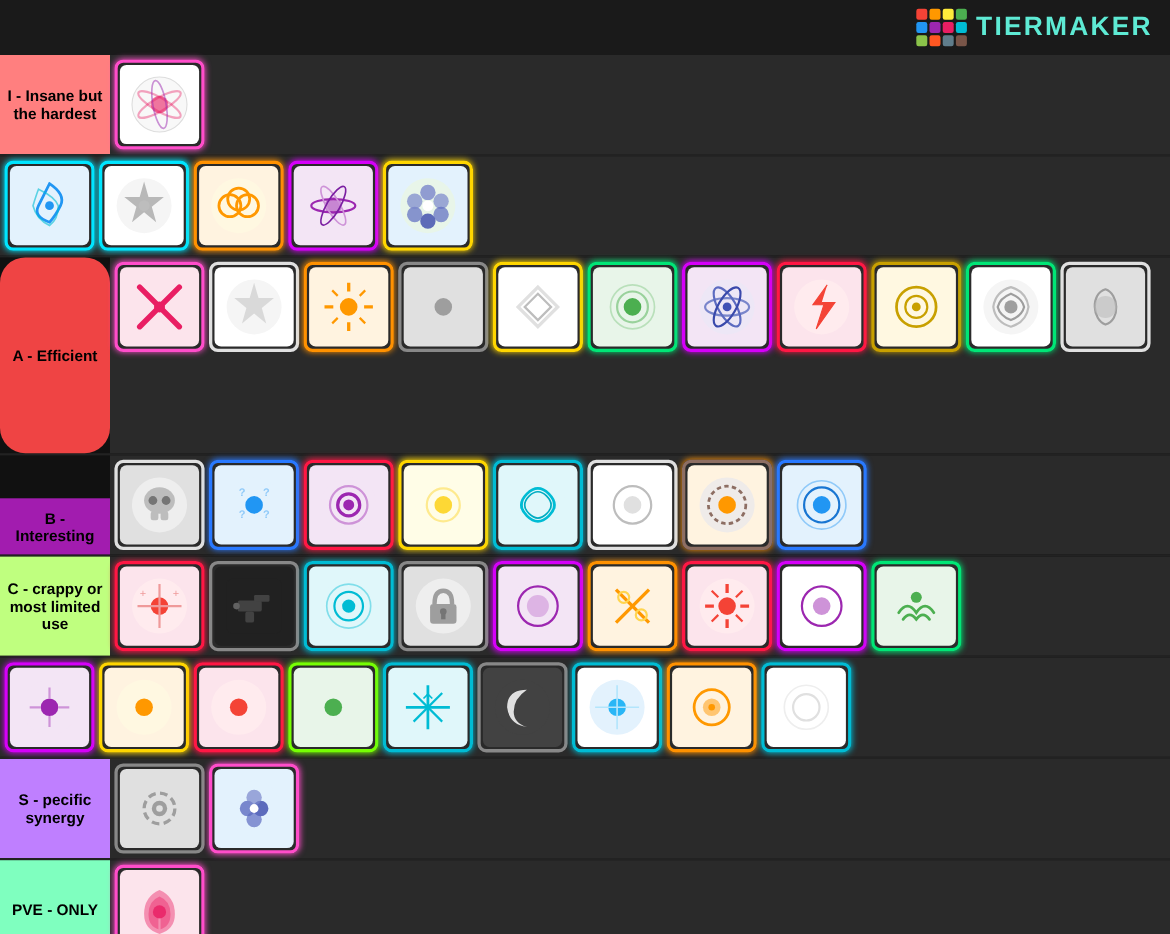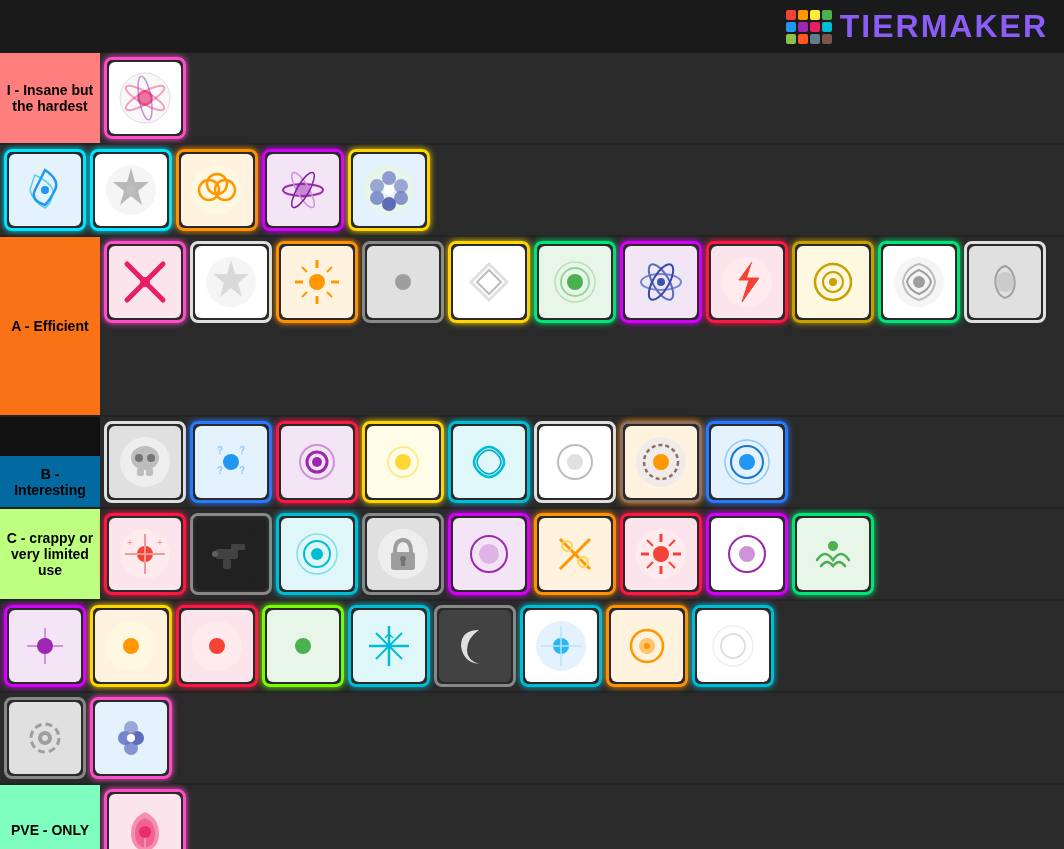--- a/index.html
+++ b/index.html
@@ -22,23 +22,23 @@
       gap: 8px;
     }
     .logo-grid {
       display: grid;
       grid-template-columns: repeat(4, 10px);
       grid-template-rows: repeat(3, 10px);
       gap: 2px;
     }
     .logo-cell { border-radius: 2px; }
     .tiermaker-text {
-      font-size: 32px;
+      font-size: 24px;
       font-weight: bold;
-      color: #8b5cf6;
+      color: #5eead4;
       letter-spacing: 2px;
       text-transform: uppercase;
     }
     .tier-row {
       display: flex;
       border-bottom: 2px solid #222;
       min-height: 90px;
     }
     .tier-label {
       min-width: 100px;
@@ -80,22 +80,22 @@
       border-radius: 6px;
       display: flex;
       align-items: center;
       justify-content: center;
       background: white;
       position: relative;
     }
     
     .tier-I { background: #ff7f7f; }
     .tier-S { background: #ffbf7f; }
-    .tier-A { background: #f97316; }
-    .tier-B { background: #0369a1; margin-top: 39px; }
+    .tier-A { background: #ef4444; border-radius: 23px; }
+    .tier-B { background: #a21caf; margin-top: 39px; }
     .tier-C { background: #bfff7f; }
     .tier-D { background: #7fff7f; }
     .tier-Spec { background: #bf7fff; }
     .tier-PVE { background: #7fffbf; }
 
     
     .border-pink { border: 3px solid #ff4dca; box-shadow: 0 0 6px #ff4dca; }
     .border-cyan { border: 3px solid #00e5ff; box-shadow: 0 0 6px #00e5ff; }
     .border-green { border: 3px solid #00e676; box-shadow: 0 0 6px #00e676; }
     .border-orange { border: 3px solid #ff9100; box-shadow: 0 0 6px #ff9100; }
@@ -446,21 +446,21 @@
               <circle cx="30" cy="30" r="8" fill="#2196f3"></circle>
               <circle cx="30" cy="30" r="16" fill="none" stroke="#1976d2" stroke-width="2"></circle>
               <circle cx="30" cy="30" r="22" fill="none" stroke="#90caf9" stroke-width="1.5"></circle>
             </svg>
           </div>
         </div>
       </div>
     </div>
 
     <div class="tier-row">
-      <div class="tier-label tier-C">C - crappy or very limited use</div>
+      <div class="tier-label tier-C">C - crappy or most limited use</div>
       <div class="tier-items">
 
         <div class="item-card border-red">
           <div class="item-inner bg-light-pink">
             <svg class="card-svg" viewBox="0 0 60 60">
               <circle cx="30" cy="30" r="25" fill="#ffebee"></circle>
               <circle cx="30" cy="30" r="8" fill="#f44336"></circle>
               <line x1="10" y1="30" x2="50" y2="30" stroke="#ef9a9a" stroke-width="2"></line>
               <line x1="30" y1="10" x2="30" y2="50" stroke="#ef9a9a" stroke-width="2"></line>
               <text x="12" y="22" font-size="10" fill="#ef9a9a">+</text>
@@ -660,20 +660,21 @@
               <circle cx="30" cy="30" r="25" fill="#fff"></circle>
               <circle cx="30" cy="30" r="12" fill="none" stroke="#e0e0e0" stroke-width="2"></circle>
               <circle cx="30" cy="30" r="20" fill="none" stroke="#eeeeee" stroke-width="1.5"></circle>
             </svg>
           </div>
         </div>
       </div>
     </div>
 
     <div class="tier-row">
+      <div class="tier-label tier-Spec">S - pecific synergy</div>
       <div class="tier-items">
 
         <div class="item-card border-gray">
           <div class="item-inner bg-gray">
             <svg class="card-svg" viewBox="0 0 60 60">
               <circle cx="30" cy="30" r="25" fill="#e0e0e0"></circle>
               <circle cx="30" cy="30" r="14" fill="none" stroke="#9e9e9e" stroke-width="3" stroke-dasharray="7 4"></circle>
               <circle cx="30" cy="30" r="7" fill="#9e9e9e"></circle>
               <circle cx="30" cy="30" r="3" fill="#e0e0e0"></circle>
             </svg>

